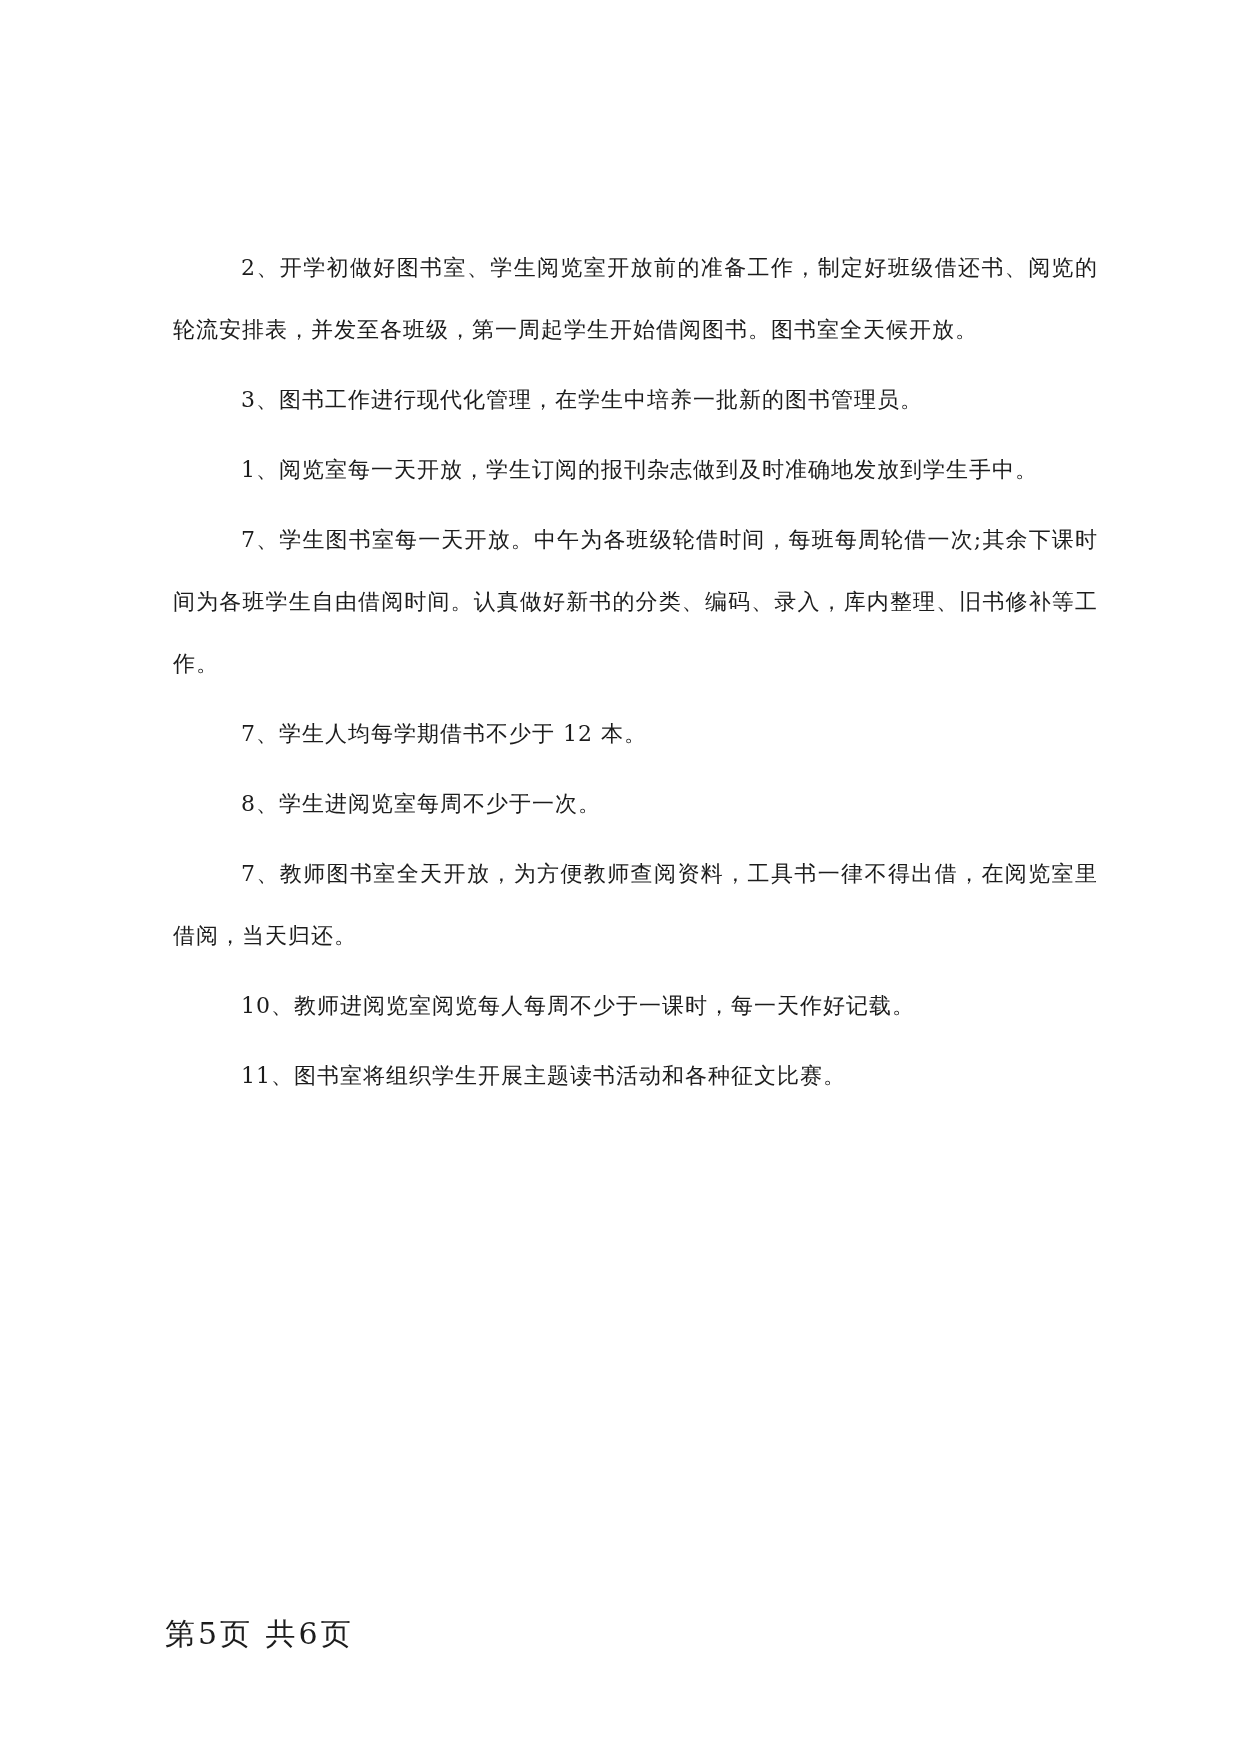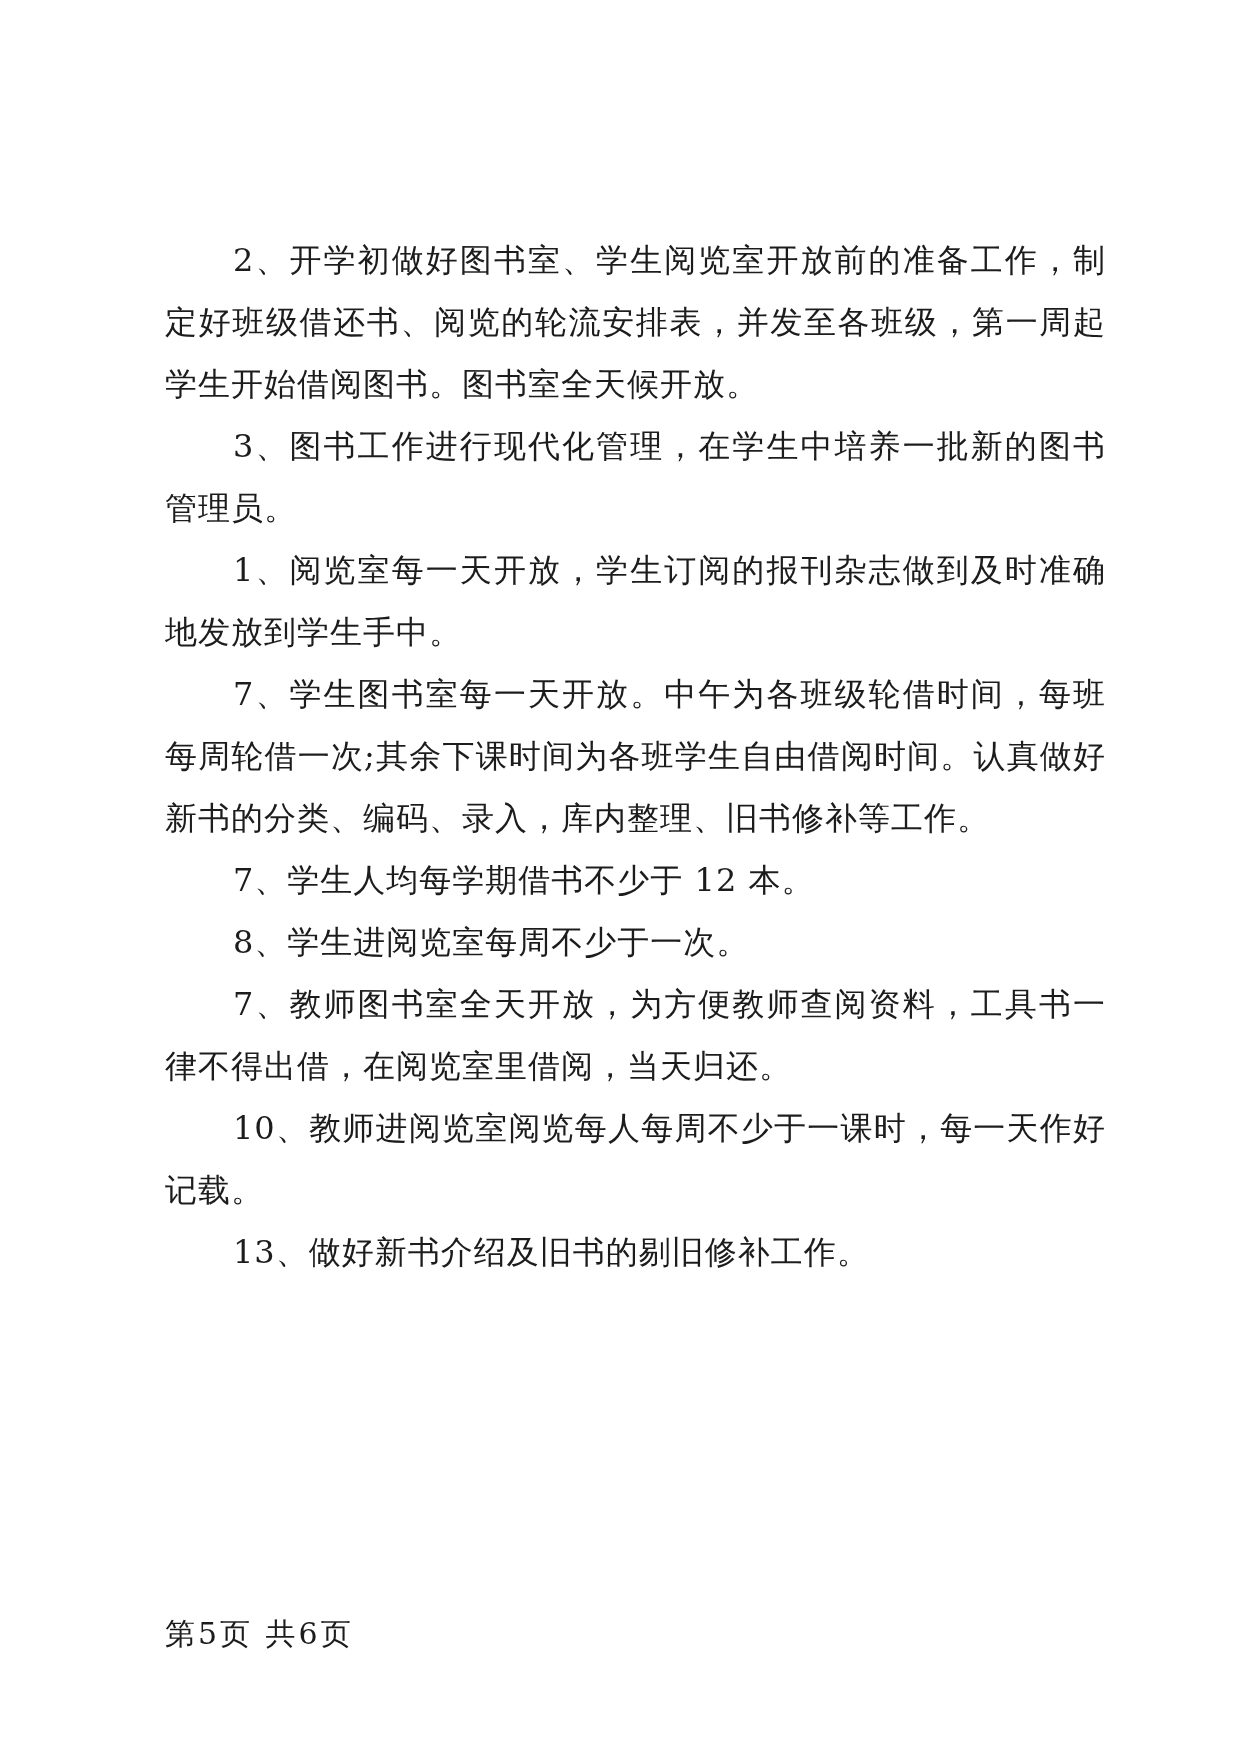--- a/index.html
+++ b/index.html
@@ -16,23 +16,23 @@
     overflow: hidden;
     font-family: "DejaVu Serif", "Liberation Serif", serif;
   }
   .doc-body {
     position: absolute;
     top: 229px;
     left: 165px;
     width: 941px;
   }
   .para {
-    margin: 0;
+    margin: 8px;
     padding: 0;
-    font-size: 32px;
+    font-size: 22px;
     line-height: 62px;
     letter-spacing: 1px;
     color: #1c1c1c;
     text-indent: 68px;
     text-align: justify;
     text-justify: inter-ideograph;
     font-weight: 400;
   }
   .page-footer {
     position: absolute;
@@ -54,18 +54,18 @@
 <main class="page">
   <section class="doc-body">
     <p class="para">2、开学初做好图书室、学生阅览室开放前的准备工作，制定好班级借还书、阅览的轮流安排表，并发至各班级，第一周起学生开始借阅图书。图书室全天候开放。</p>
     <p class="para">3、图书工作进行现代化管理，在学生中培养一批新的图书管理员。</p>
     <p class="para">1、阅览室每一天开放，学生订阅的报刊杂志做到及时准确地发放到学生手中。</p>
     <p class="para">7、学生图书室每一天开放。中午为各班级轮借时间，每班每周轮借一次;其余下课时间为各班学生自由借阅时间。认真做好新书的分类、编码、录入，库内整理、旧书修补等工作。</p>
     <p class="para">7、学生人均每学期借书不少于 12 本。</p>
     <p class="para">8、学生进阅览室每周不少于一次。</p>
     <p class="para">7、教师图书室全天开放，为方便教师查阅资料，工具书一律不得出借，在阅览室里借阅，当天归还。</p>
     <p class="para">10、教师进阅览室阅览每人每周不少于一课时，每一天作好记载。</p>
-    <p class="para">13、做好新书介绍及旧书的剔旧修补工作。</p>
+    <p class="para">11、图书室将组织学生开展主题读书活动和各种征文比赛。</p>
   </section>
   <footer class="page-footer">
     <span class="page-number">第5页 共6页</span>
   </footer>
 </main>
 
 </body></html>

